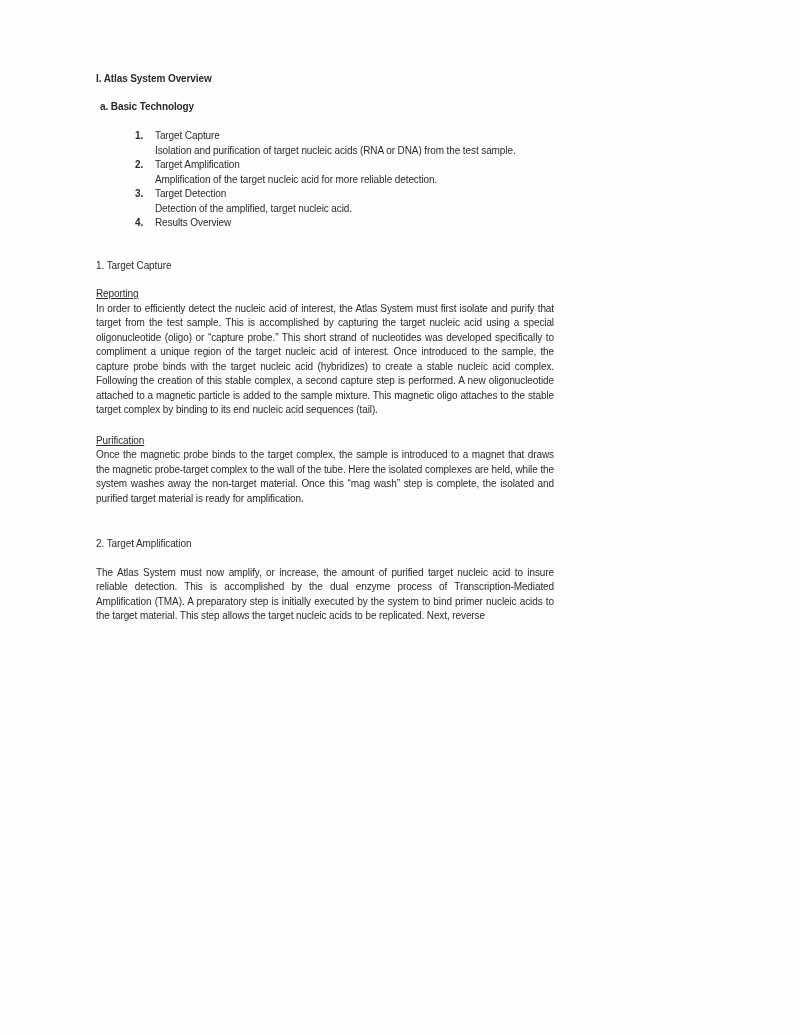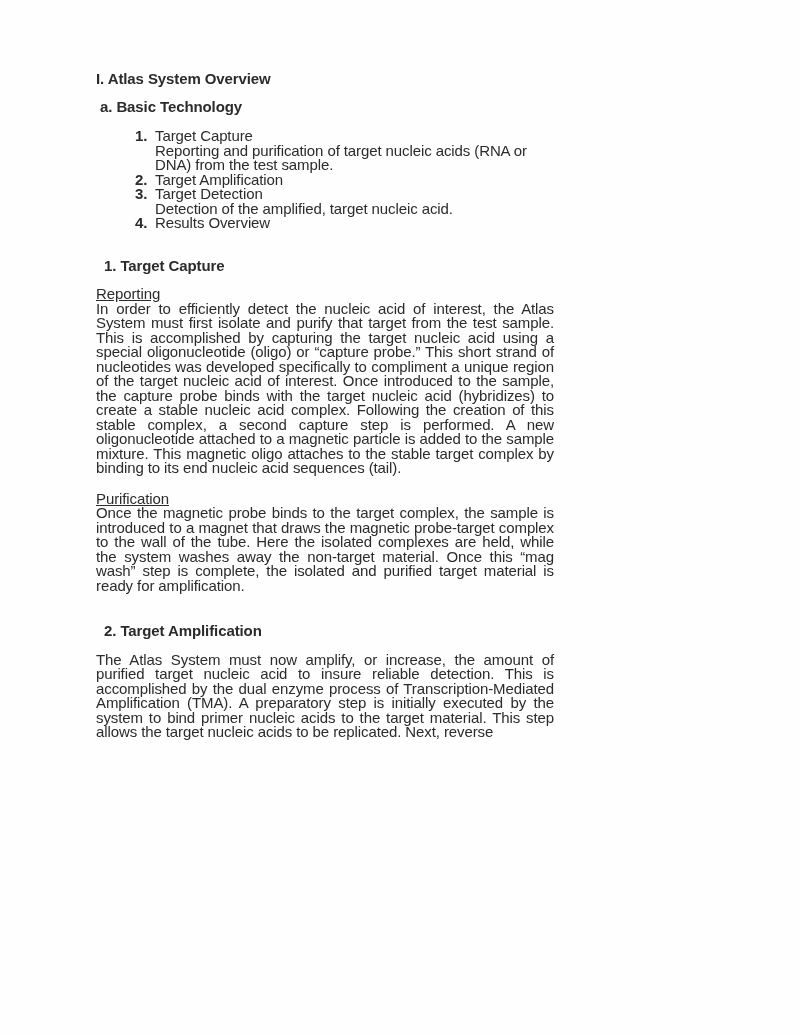--- a/index.html
+++ b/index.html
@@ -14,21 +14,21 @@
     background: #fefefe;
     overflow: hidden;
     font-family: "Liberation Sans", "DejaVu Sans", sans-serif;
     color: #2b2b2b;
   }
   .content {
     position: absolute;
     left: 96px;
     top: 72px;
     width: 458px;
-    font-size: 15px;
+    font-size: 10px;
     line-height: 14.5px;
     letter-spacing: -0.1px;
   }
   .doc-title {
     font-weight: bold;
     margin: 0 0 13px 0;
   }
   .doc-subtitle {
     font-weight: bold;
     margin: 0 0 15px 4px;
@@ -49,22 +49,22 @@
     width: 20px;
     font-weight: bold;
   }
   .step-body {
     width: 398px;
   }
   .step-title {
     font-weight: normal;
   }
   .section-heading {
-    font-weight: bold;
-    margin: 28px 0 14px 8px;
+    font-weight: normal;
+    margin: 28px 0 14px 0;
   }
   .section-heading.amp {
     margin-top: 31px;
   }
   .sub-label {
     text-decoration: underline;
     margin: 0;
   }
   .para-justify {
     text-align: justify;
@@ -84,28 +84,29 @@
 
     <div class="doc-subtitle">a. Basic Technology</div>
 
 
     <div class="steps-list">
 
       <div class="step">
         <span class="step-num">1.</span>
         <div class="step-body">
           <div class="step-title">Target Capture</div>
-          <div class="step-desc">Reporting and purification of target nucleic acids (RNA or DNA) from the test sample.</div>
+          <div class="step-desc">Isolation and purification of target nucleic acids (RNA or DNA) from the test sample.</div>
         </div>
       </div>
 
       <div class="step">
         <span class="step-num">2.</span>
         <div class="step-body">
           <div class="step-title">Target Amplification</div>
+          <div class="step-desc">Amplification of the target nucleic acid for more reliable detection.</div>
         </div>
       </div>
 
       <div class="step">
         <span class="step-num">3.</span>
         <div class="step-body">
           <div class="step-title">Target Detection</div>
           <div class="step-desc">Detection of the amplified, target nucleic acid.</div>
         </div>
       </div>

